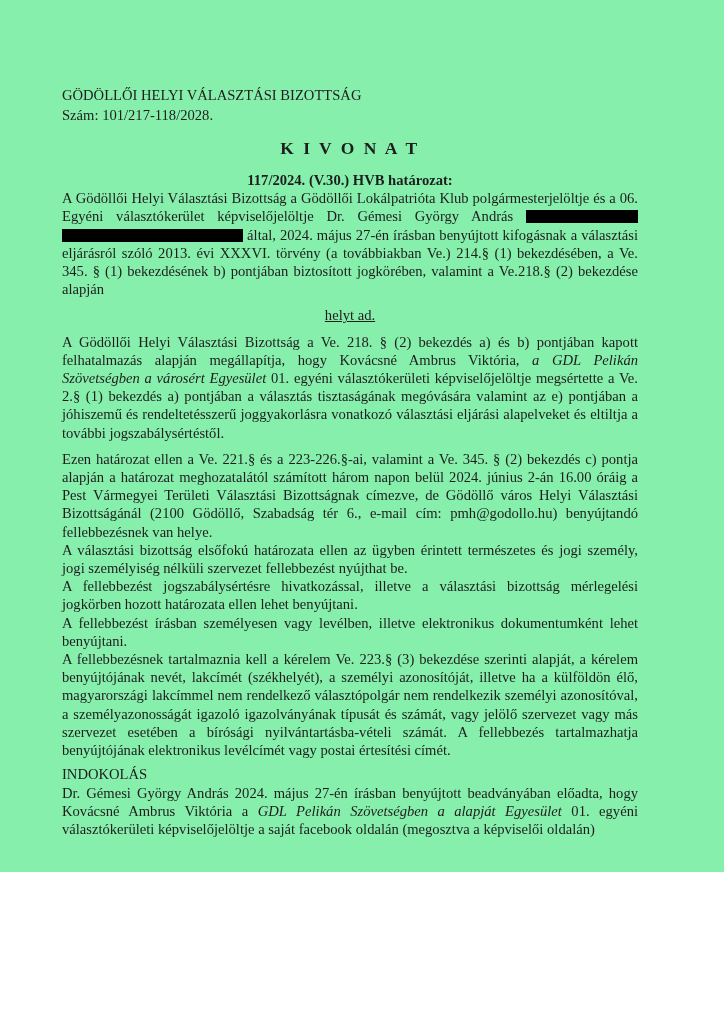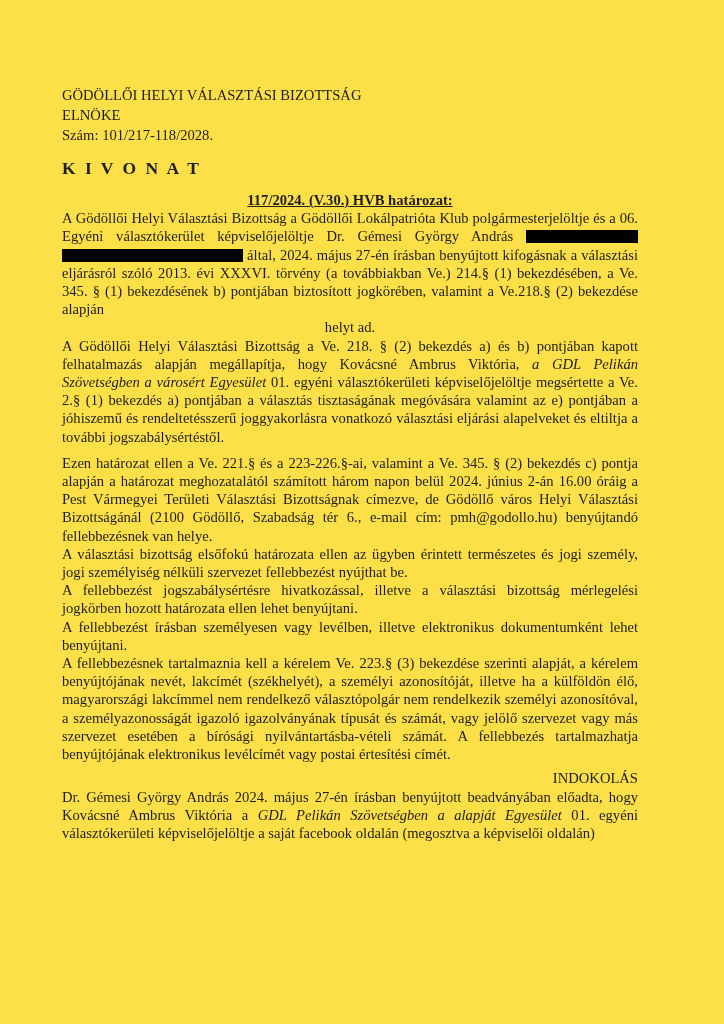--- a/index.html
+++ b/index.html
@@ -4,68 +4,67 @@
 <style>
   html, body {
     margin: 0;
     padding: 0;
     background: #ffffff;
   }
   .page {
     position: relative;
     box-sizing: border-box;
     width: 724px;
-    height: 1024px;
-    background: #fde047;
+    height: 872px;
+    background: #86efac;
     color: #1d1d1d;
     font-family: "Liberation Serif", "DejaVu Serif", serif;
     font-size: 14.6px;
     line-height: 18.2px;
     padding: 85px 86px 30px 62px;
     overflow: hidden;
   }
   .issuer { line-height: 20px; text-align: left; }
   .doc-title {
+    text-align: center;
     font-weight: bold;
     font-size: 17.5px;
     line-height: 20px;
     letter-spacing: 2.5px;
     margin: 13px 0 4px 0;
   }
   .subtitle { text-align: center; margin-top: 19px; }
   .decision-heading {
     text-align: center;
     font-weight: bold;
-    text-decoration: underline;
     margin-top: 13px;
   }
   p.body { text-align: justify; margin: 0; font-family: Liberation Serif, serif; }
   .p1 { margin-top: 17px; }
-  .ruling { text-align: center; margin: 0; }
+  .ruling { text-align: center; margin: 8px; text-decoration: underline; }
   .p2 { margin-top: 9px; }
   .appeal-block { margin-top: 8px; }
-  .reasoning-heading { text-align: right; margin-top: 6px; }
+  .reasoning-heading { text-align: left; margin-top: 6px; }
   .final-par { margin-top: 16px; }
   .redact {
     display: inline-block;
     background: #000000;
     height: 13px;
     vertical-align: -2px;
   }
   .redact-1 { width: 112px; }
   .redact-2 { width: 181px; }
 </style>
 </head>
 <body>
 
 <div class="page">
 
   <div class="issuer">
     <div>GÖDÖLLŐI HELYI VÁLASZTÁSI BIZOTTSÁG</div>
-    <div>ELNÖKE</div>
     <div>Szám: 101/217-118/2028.</div>
   </div>
 
   <div class="doc-title">K I V O N A T</div>
 
 
   <div class="decision-heading">117/2024. (V.30.) HVB határozat:</div>
 
   <p class="body p1"><span>A Gödöllői Helyi Választási Bizottság a Gödöllői Lokálpatrióta Klub polgármesterjelöltje és a 06. Egyéni választókerület képviselőjelöltje Dr. Gémesi György András</span> <span class="redact redact-1"></span> <span class="redact redact-2"></span> <span>által, 2024. május 27-én írásban benyújtott kifogásnak a választási eljárásról szóló 2013. évi XXXVI. törvény (a továbbiakban Ve.) 214.§ (1) bekezdésében, a Ve. 345. § (1) bekezdésének b) pontjában biztosított jogkörében, valamint a Ve.218.§ (2) bekezdése alapján</span></p>
 

